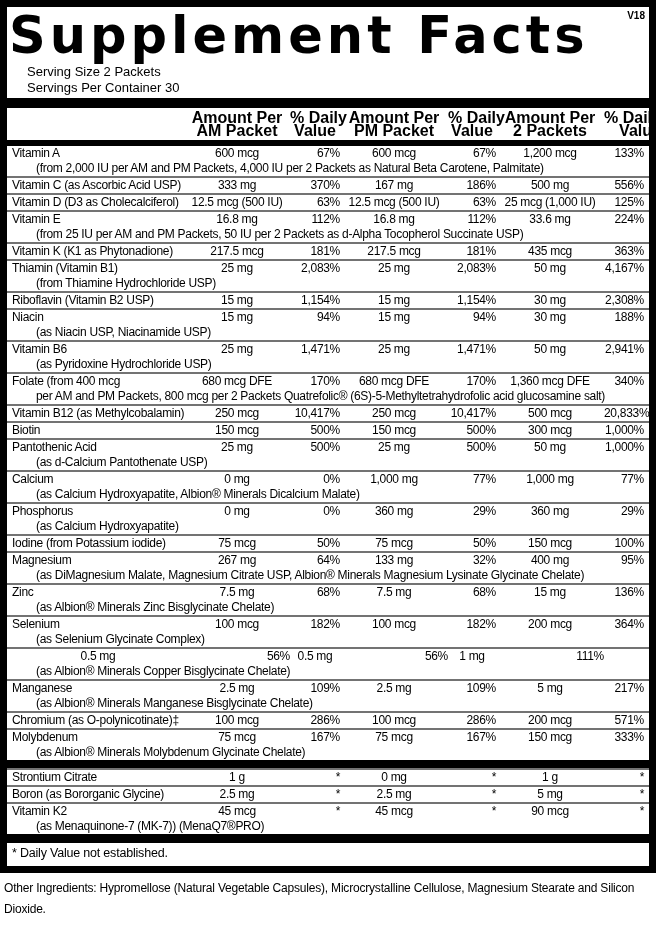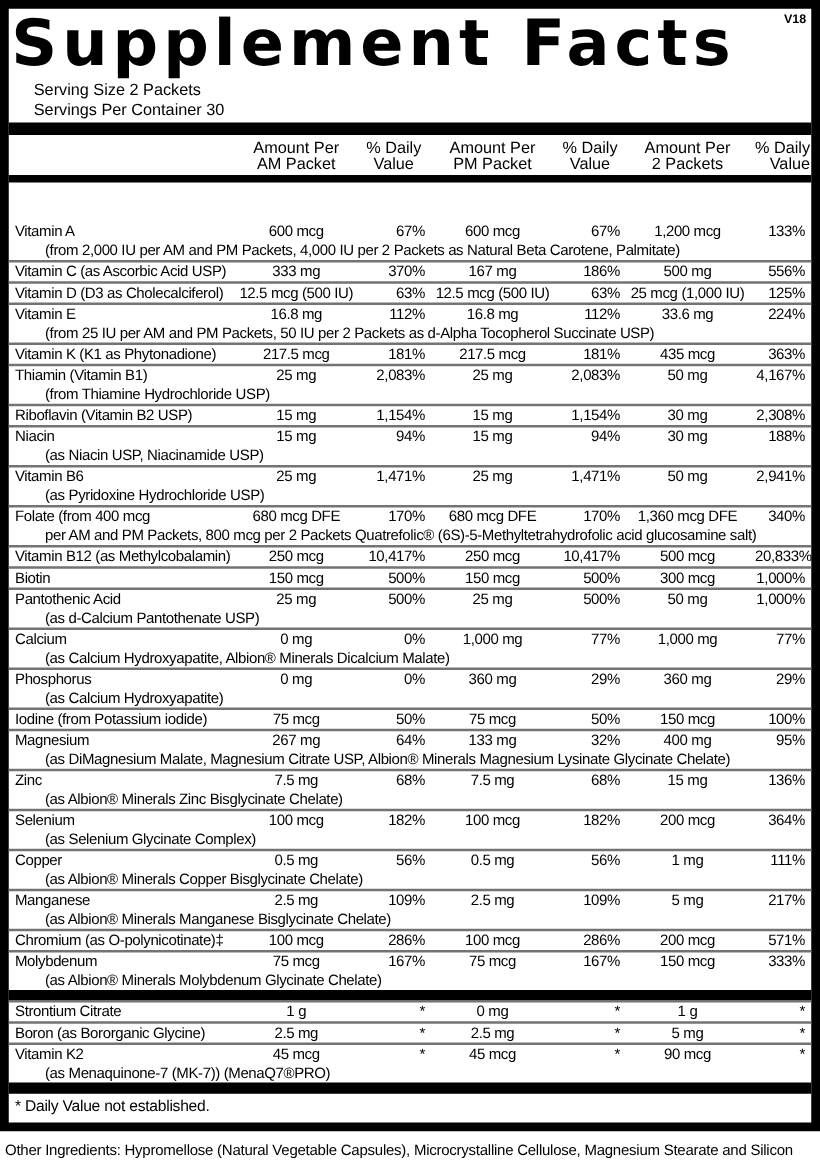--- a/index.html
+++ b/index.html
@@ -39,28 +39,28 @@
   .bar-under-header { height:6px; }
   .bar-section { height:8px; }
   .bar-foot { height:9px; }
 
   .grid7 {
     display:grid;
     grid-template-columns:172px 106px 50px 108px 48px 108px 1fr;
     padding:0 5px;
     align-items:end;
   }
-  .hdr { font-weight:normal; font-size:13px; line-height:13.5px; padding:3px 5px 2px 5px; }
+  .hdr { font-weight:bold; font-size:16px; line-height:13.5px; padding:3px 5px 2px 5px; }
   .hdr .hc { text-align:center; }
   .hdr .hc.last { text-align:right; }
   .hdr .hc div { white-space:nowrap; }
 
   .rows { }
   .row { border-top:2px solid #737373; font-size:12px; letter-spacing:-0.3px; }
-  .row:first-child { border-top:none;margin-top:32px; }
+  .row:first-child { border-top:none; }
   .rgrid { display:grid; grid-template-columns:172px 106px 50px 108px 48px 108px 1fr; padding:0 5px; }
   .cell { line-height:15px; white-space:nowrap; }
   .cell-name { text-align:left; overflow:visible; }
   .cell-amt { text-align:center; }
   .cell-dv { text-align:right; }
   .sub { grid-column:1 / -1; padding-left:24px; line-height:15px; white-space:nowrap; letter-spacing:-0.3px; }
 
   .footnote { font-size:12.5px; line-height:17px; padding:2px 5px 2px 5px; letter-spacing:-0.2px; }
 
   .other-ingredients {
@@ -334,21 +334,20 @@
             <div class="cell cell-dv">182%</div>
             <div class="cell cell-amt">100 mcg</div>
             <div class="cell cell-dv">182%</div>
             <div class="cell cell-amt">200 mcg</div>
             <div class="cell cell-dv">364%</div>
             <div class="sub">(as Selenium Glycinate Complex)</div>
           </div>
         </div>
         <div class="row">
           <div class="rgrid">
-            <div class="cell cell-name">Copper</div>
             <div class="cell cell-amt">0.5 mg</div>
             <div class="cell cell-dv">56%</div>
             <div class="cell cell-amt">0.5 mg</div>
             <div class="cell cell-dv">56%</div>
             <div class="cell cell-amt">1 mg</div>
             <div class="cell cell-dv">111%</div>
             <div class="sub">(as Albion® Minerals Copper Bisglycinate Chelate)</div>
           </div>
         </div>
         <div class="row">

